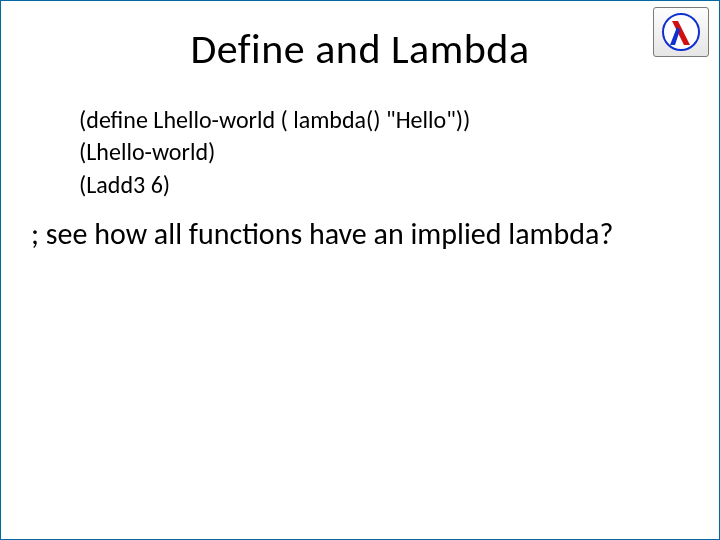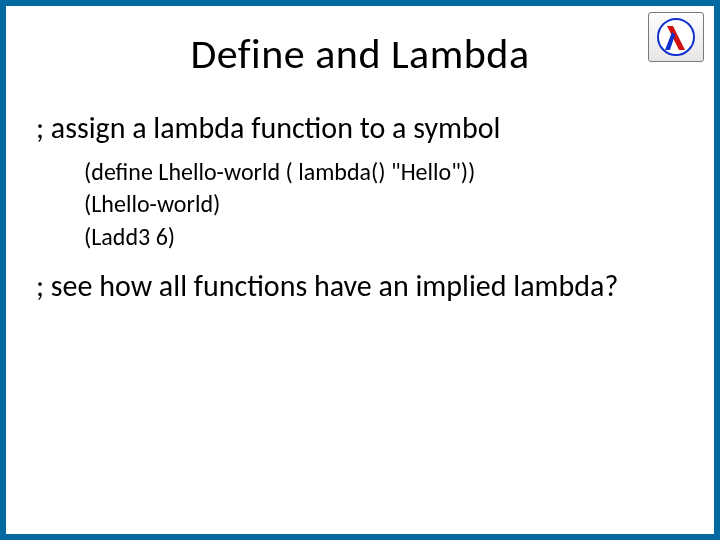--- a/index.html
+++ b/index.html
@@ -10,21 +10,21 @@
     background: #fff;
     font-family: Calibri, "Segoe UI", Arial, sans-serif;
     color: #000;
     overflow: hidden;
   }
   .slide {
     position: relative;
     width: 720px;
     height: 540px;
     box-sizing: border-box;
-    border: 6px solid #0369a1;
+    border: 1px solid #0369a1;
   }
   .logo {
     position: absolute;
     top: 6px;
     right: 10px;
     width: 54px;
     height: 48px;
     border: 1px solid #7a7a7a;
     border-radius: 3px;
     background: linear-gradient(#fdfdfd, #e6e6e6);
@@ -68,21 +68,20 @@
   <div class="logo">
     <svg width="40" height="40" viewBox="0 0 40 40">
       <circle cx="20" cy="20" r="18" fill="#fff" stroke="#1030d0" stroke-width="2"></circle>
       <path d="M11 9 L17 9 L29 33 L23 33 Z" fill="#d01010"></path>
       <path d="M19 18 L14 33 L9 33 L16 15 Z" fill="#1030d0"></path>
     </svg>
   </div>
 
   <div class="title">Define and Lambda</div>
 
-  <div class="subtitle">; assign a lambda function to a symbol</div>
 
   <div class="code">
     <div>(define Lhello-world ( lambda() "Hello"))</div>
     <div>(Lhello-world)</div>
     <div>(Ladd3 6)</div>
   </div>
 
   <div class="footnote">; see how all functions have an implied lambda?</div>
 
 </div>

